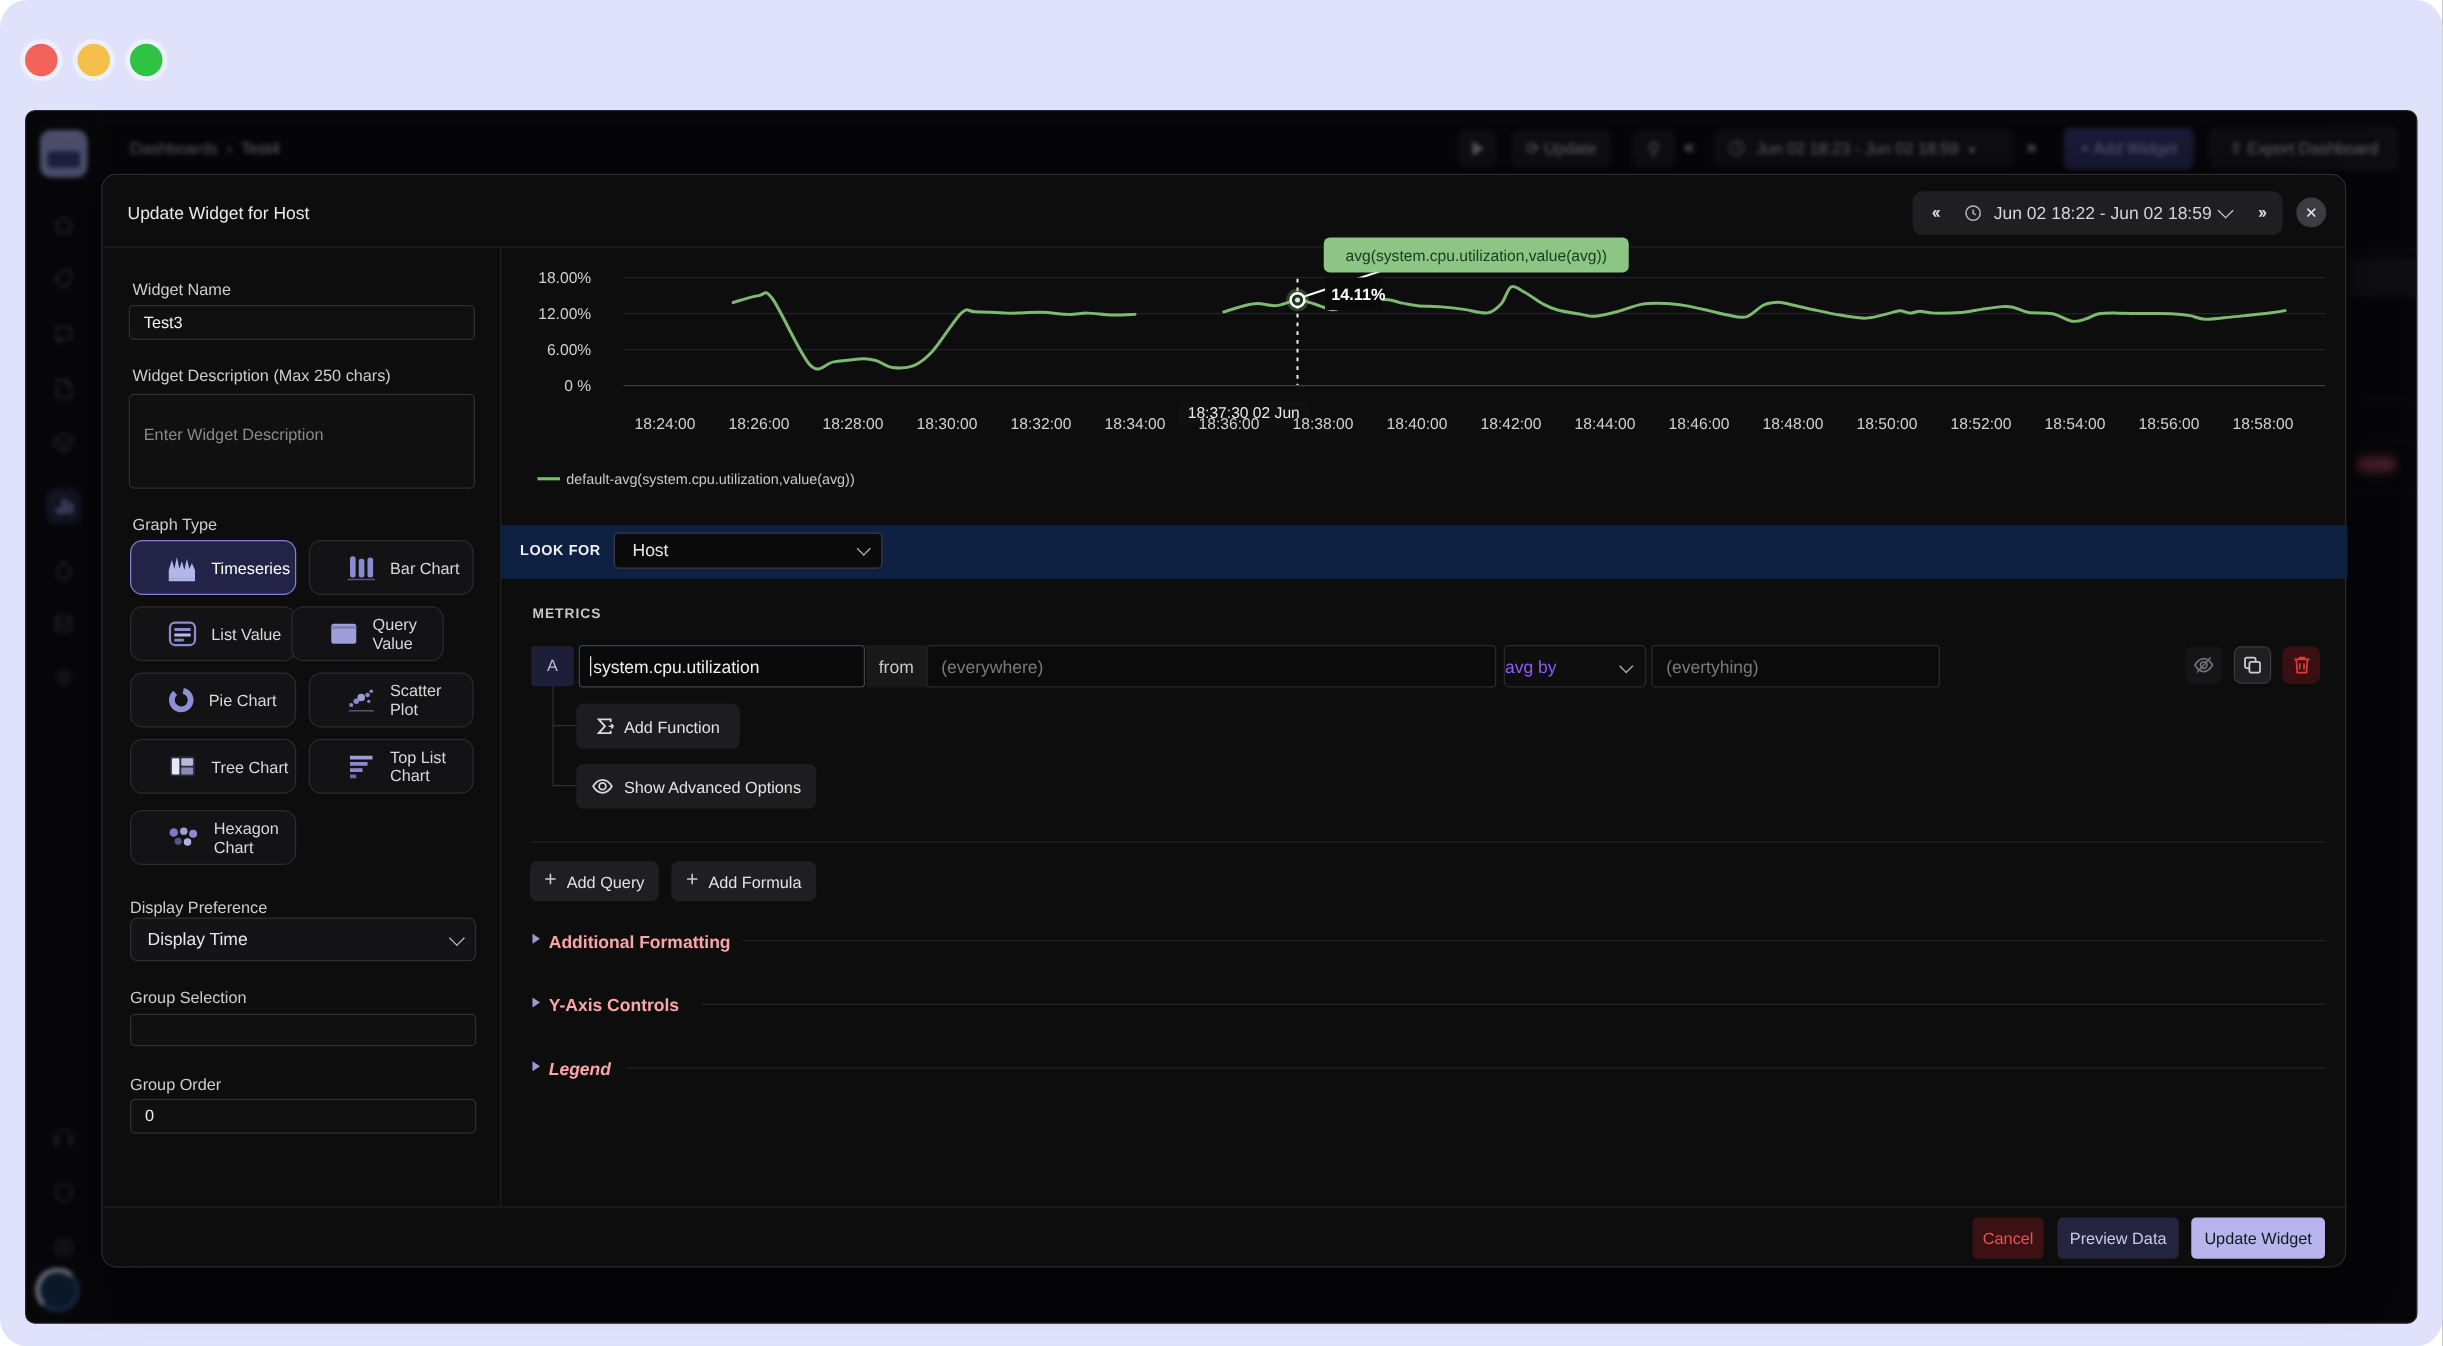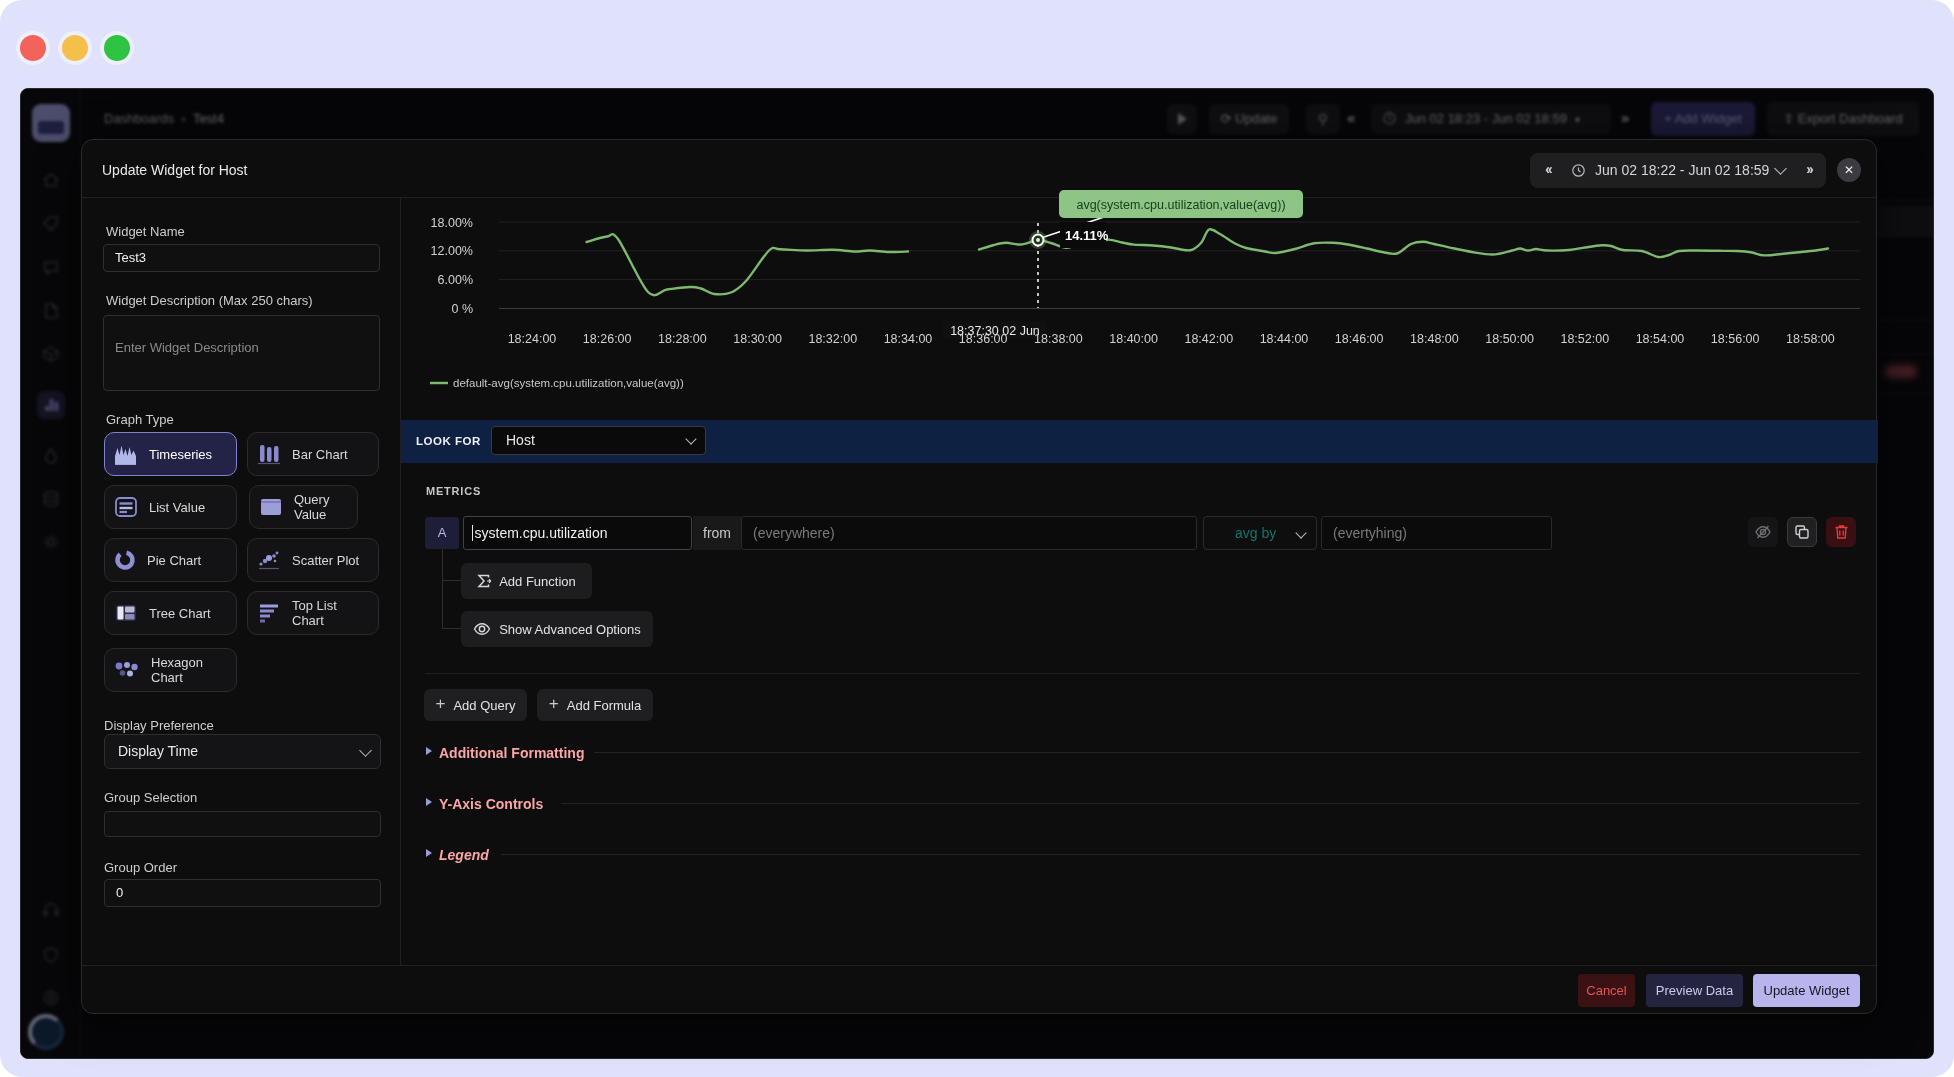--- a/index.html
+++ b/index.html
@@ -7,21 +7,21 @@
 .frame{position:absolute;left:0;top:0;width:1954px;height:1077px;background:#dfe2fa;border-radius:22px;overflow:hidden;}
 .tl{position:absolute;top:35px;width:26px;height:26px;border-radius:50%;box-shadow:0 0 0 4px rgba(255,255,255,0.45);}
 .window{position:absolute;left:20px;top:88px;width:1914px;height:971px;background:#0a0a0b;border:1px solid #28282c;border-radius:8px;overflow:hidden;}
 .bgc{position:absolute;inset:0;filter:blur(1.8px);}
 .backdrop{position:absolute;inset:0;background:rgba(4,4,7,0.52);}
 .sidebar{position:absolute;left:0;top:0;width:60px;height:971px;background:#0b0b0c;border-right:1px solid #1e1e22;}
 .sicon{position:absolute;left:21px;width:18px;height:18px;}
 .modal{position:absolute;left:81px;top:139px;width:1796px;height:875px;background:#0d0d0e;border:1px solid #2a2a2e;border-radius:12px;box-shadow:0 8px 40px rgba(0,0,0,0.6);}
 .mlbl{position:absolute;font-size:13px;color:#cdcdcd;}
 .inp{position:absolute;background:#101011;border:1px solid #2f2f33;border-radius:4px;color:#f0f0f0;font-size:13px;line-height:26px;padding-left:11px;}
-.gbtn{position:absolute;width:133px;height:44px;border:1px solid #2b2b2f;border-radius:10px;background:#131315;display:flex;align-items:center;padding-left:8px;color:#d9d9d9;font-size:13px;line-height:15px;}
+.gbtn{position:absolute;width:133px;height:44px;border:1px solid #2b2b2f;border-radius:10px;background:#131315;display:flex;align-items:center;padding-left:28px;color:#d9d9d9;font-size:13px;line-height:15px;}
 .gbtn svg{margin-right:10px;flex:none;}
 .sel{position:absolute;background:#141416;border:1px solid #2f2f33;border-radius:6px;color:#e8e8e8;font-size:14px;}
 .chev{position:absolute;width:9px;height:9px;border-right:1.6px solid #b9b9b9;border-bottom:1.6px solid #b9b9b9;transform:rotate(45deg);}
 .mbtn{position:absolute;background:#1e1e20;border-radius:6px;color:#e2e2e2;font-size:13px;display:flex;align-items:center;justify-content:center;gap:8px;}
 .sect{position:absolute;font-size:14px;font-weight:bold;color:#fca5a5;}
 .tri{position:absolute;width:0;height:0;border-left:6px solid #9b9bd8;border-top:4.5px solid transparent;border-bottom:4.5px solid transparent;}
 .hline{position:absolute;height:1px;background:#232327;}
 .ibtn{position:absolute;width:30px;height:30px;border-radius:6px;display:flex;align-items:center;justify-content:center;}
 </style>
 </head>
@@ -134,21 +134,21 @@
         </svg>
 Bar Chart</div>
 <div class="gbtn" style="left:22px;top:345px;align-items:center;">
 <svg width="26" height="22" viewBox="0 0 26 22">
           <rect x="3" y="2" width="20" height="18" rx="4" fill="none" stroke="#8a8ad0" stroke-width="1.8"></rect>
           <path d="M6.5 7.5 H19.5" stroke="#8a8ad0" stroke-width="2.4"></path>
           <path d="M6.5 12 H19.5" stroke="#b9b9ea" stroke-width="2.4"></path>
           <path d="M6.5 16 H14" stroke="#8a8ad0" stroke-width="2.2"></path>
         </svg>
 List Value</div>
-<div class="gbtn" style="left:167px;top:345px;width:109px;">
+<div class="gbtn" style="left:151px;top:345px;width:122px;">
 <svg width="26" height="22" viewBox="0 0 26 22">
           <rect x="3" y="3" width="20" height="16" rx="2" fill="#9d9dd8"></rect>
           <path d="M3 6 h20" stroke="#7d7dbd" stroke-width="2"></path>
         </svg>
 Query Value</div>
 <div class="gbtn" style="left:22px;top:398px;">
 <svg width="24" height="24" viewBox="0 0 24 24">
           <circle cx="12" cy="12" r="7.5" fill="none" stroke="#8f8fd4" stroke-width="4.6" stroke-dasharray="40 7.1" transform="rotate(-78 12 12)"></circle>
         </svg>
 Pie Chart</div>
@@ -242,21 +242,21 @@
 </svg>
 <div style="position:absolute;left:319px;top:280px;width:1477px;height:43px;background:#0e2142;"></div>
 <div style="position:absolute;left:334px;top:295px;font-size:11.5px;font-weight:bold;letter-spacing:0.5px;color:#eef0f8;">LOOK FOR</div>
 <div class="sel" style="left:409px;top:286px;width:215px;height:29px;line-height:27px;padding-left:14px;background:#0a0a0b;border-color:#3a3a40;border-radius:4px;">Host</div>
 <div class="chev" style="left:605px;top:295px;width:8px;height:8px;"></div>
 <div style="position:absolute;left:344px;top:345px;font-size:11px;font-weight:bold;letter-spacing:0.8px;color:#c7c7c7;">METRICS</div>
 <div style="position:absolute;left:343px;top:377px;width:34px;height:32px;background:#1e1e38;border-radius:3px;color:#b9b9e2;font-size:13px;line-height:32px;text-align:center;">A</div>
 <div class="inp" style="left:381px;top:376px;width:229px;height:34px;border-color:#3d4250;background:#0a0a0b;font-size:14px;line-height:32px;border-radius:3px;"><span style="border-left:1.5px solid #e8e8e8;margin-left:-3px;padding-left:1.5px;"></span>system.cpu.utilization</div>
 <div style="position:absolute;left:611px;top:376px;width:48px;height:34px;background:#19191a;color:#c9c9c9;font-size:14px;line-height:34px;text-align:center;">from</div>
 <div class="inp" style="left:659px;top:376px;width:456px;height:34px;border-color:#2a2a2e;background:#0b0b0c;font-size:14px;line-height:32px;color:#7a7a7a;border-radius:3px;">(everywhere)</div>
-<div class="sel" style="left:1121px;top:376px;width:114px;height:34px;line-height:32px;padding-left:31px;background:#0e0e0f;border-color:#2a2a2e;border-radius:4px;color:#0f766e;">avg by</div>
+<div class="sel" style="left:1121px;top:376px;width:114px;height:34px;line-height:32px;padding-left:0;background:#0e0e0f;border-color:#2a2a2e;border-radius:4px;color:#8b5cf6;">avg by</div>
 <div class="chev" style="left:1215px;top:389px;width:8px;height:8px;"></div>
 <div class="inp" style="left:1239px;top:376px;width:231px;height:34px;border-color:#2a2a2e;background:#0b0b0c;font-size:14px;line-height:32px;color:#7a7a7a;border-radius:3px;">(evertyhing)</div>
 <div class="ibtn" style="left:1666px;top:377px;background:#151517;">
 <svg width="18" height="18" viewBox="0 0 18 18">
           <path d="M2 9 C4 5.5 6.3 3.8 9 3.8 S14 5.5 16 9 C14 12.5 11.7 14.2 9 14.2 S4 12.5 2 9 Z" fill="none" stroke="#6e6e72" stroke-width="1.4"></path>
           <circle cx="9" cy="9" r="2.6" fill="none" stroke="#6e6e72" stroke-width="1.4"></circle>
           <line x1="3.5" y1="15" x2="14.5" y2="3" stroke="#6e6e72" stroke-width="1.4"></line>
         </svg>
       </div>
 <div class="ibtn" style="left:1705px;top:377px;background:#202023;border:1px solid #3a3a3e;">

